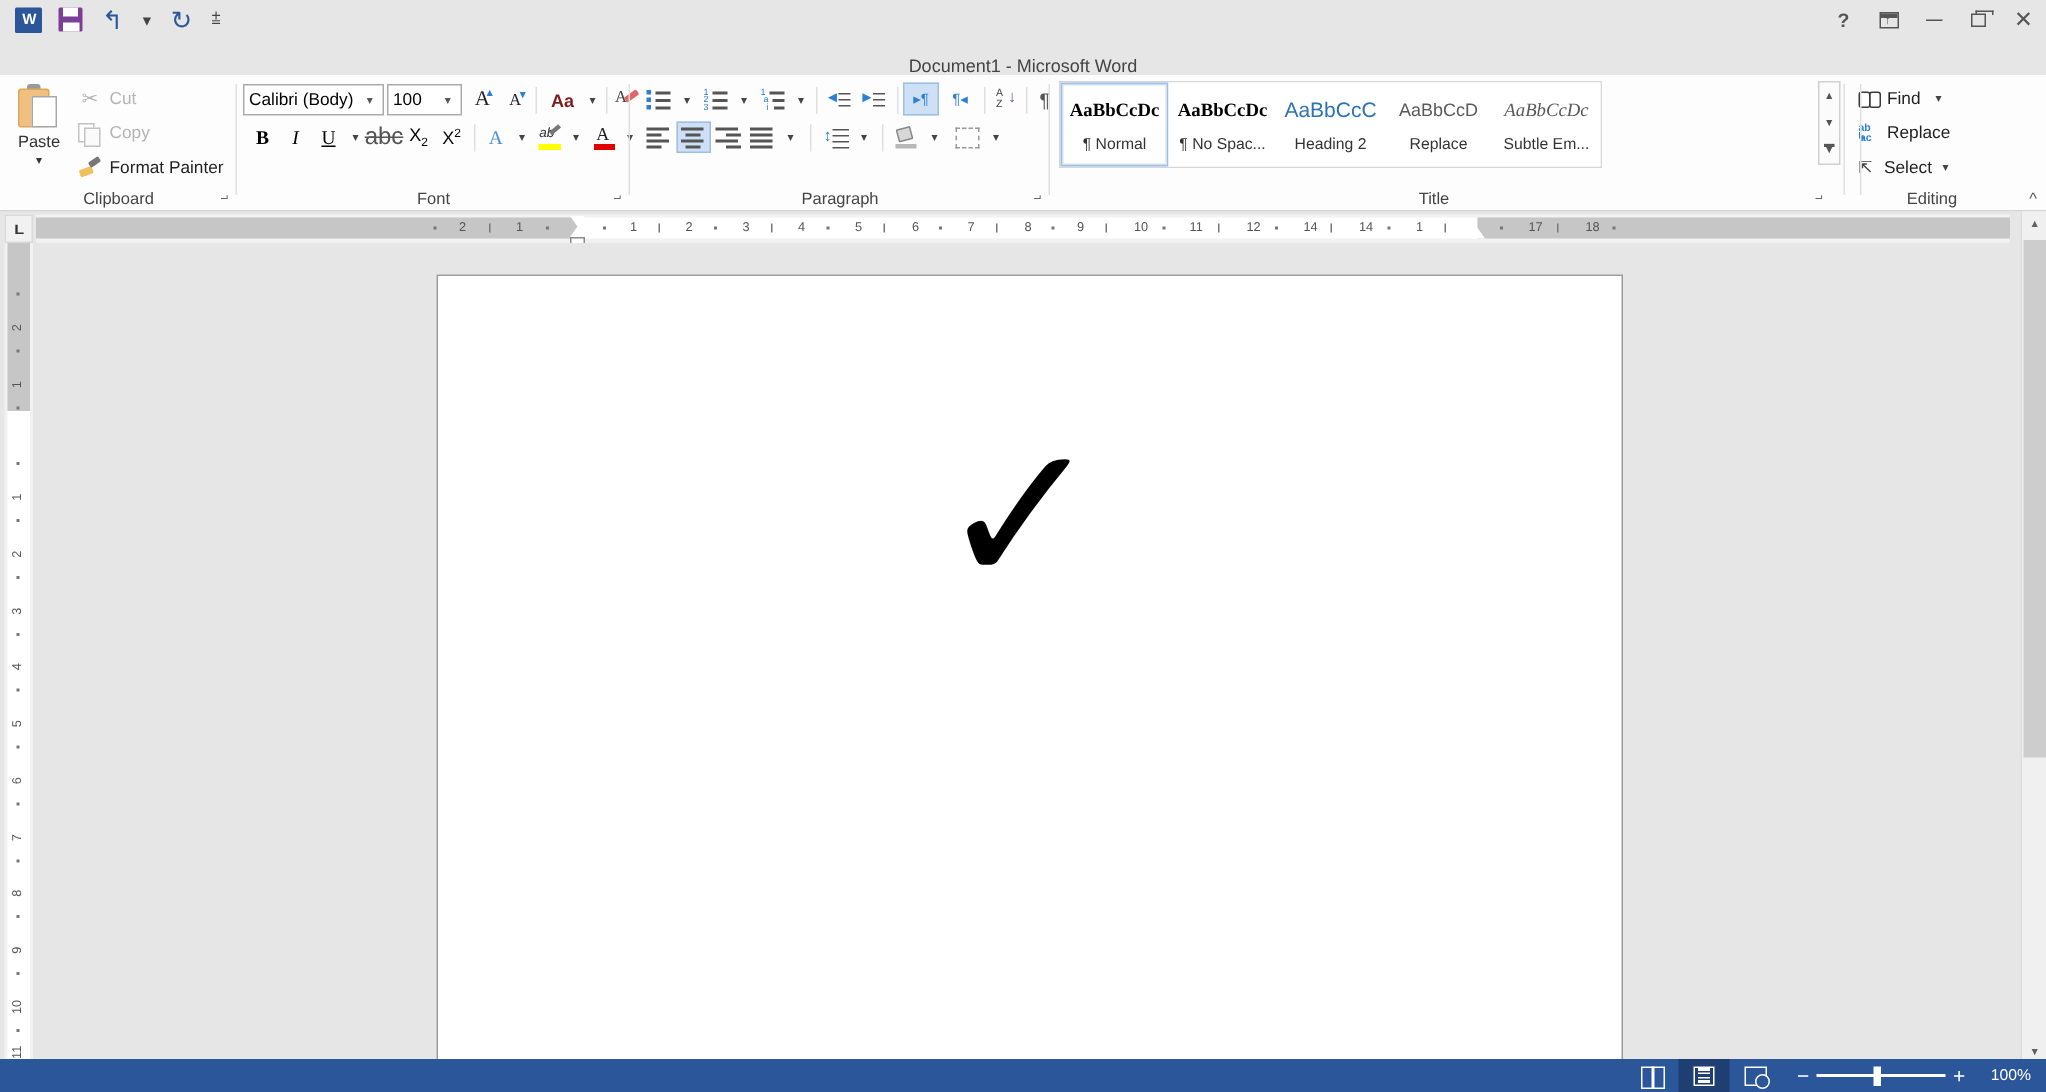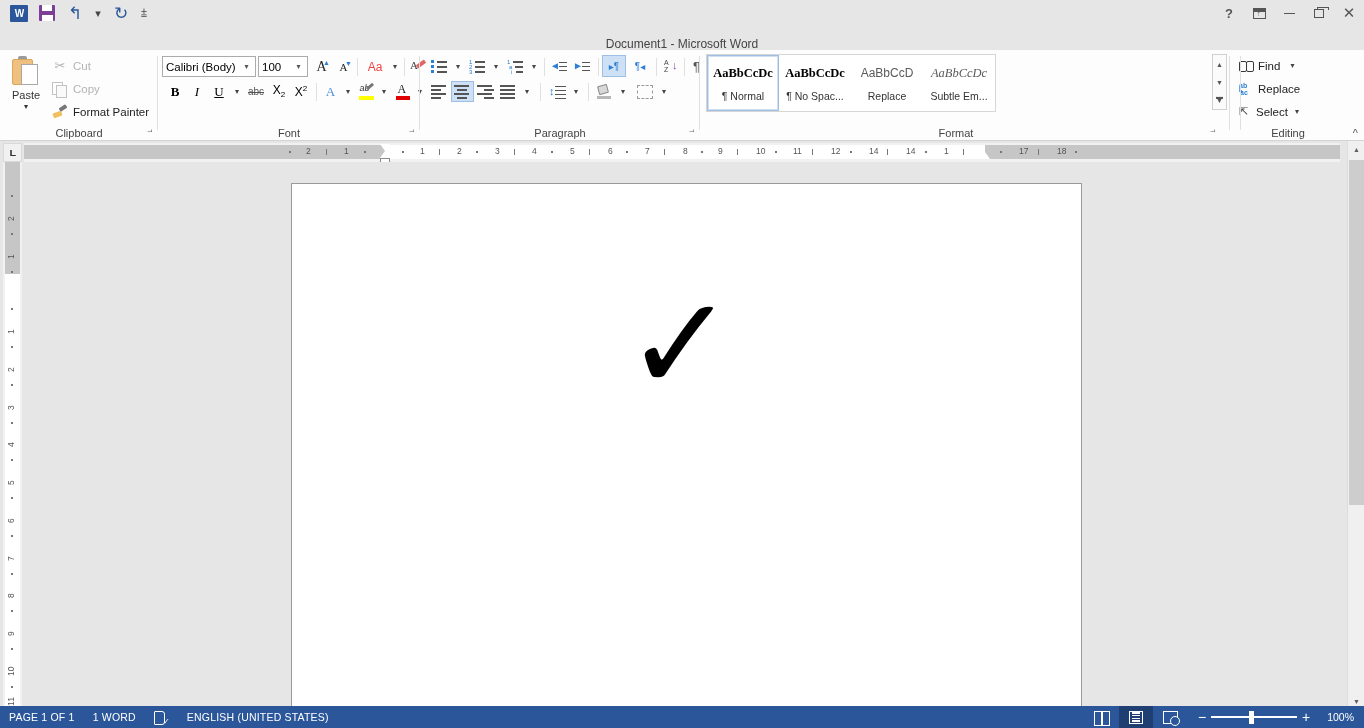--- a/index.html
+++ b/index.html
@@ -133,31 +133,31 @@
   .combo .caret {
     width: 15px; height: 19px; display: flex; align-items: center; justify-content: center;
     font-size: 8px; color: #555; border-left: none;
   }
 
   .rbtn {
     position: absolute; display: flex; align-items: center; justify-content: center;
     cursor: default; border: 1px solid transparent;
   }
   .rbtn.on { background: #cde0f5; border-color: #9ebfe3; }
-  .rbtn-lbl { font-size: 13px; color: #ef4444; }
+  .rbtn-lbl { font-size: 13px; color: #7f1d1d; font-weight: bold; }
 
   .grow-a { font-size: 14px; color: #222; position: relative; font-family: "Liberation Serif", serif; }
   .shrink-a { font-size: 11px; color: #222; position: relative; font-family: "Liberation Serif", serif; }
 
   .caretmini { font-size: 8px; color: #444; }
 
   .bold-b { font-weight: bold; font-family: "Liberation Serif", serif; font-size: 13px; }
   .ital-i { font-style: italic; font-family: "Liberation Serif", serif; font-size: 13px; }
   .und-u { text-decoration: underline; font-family: "Liberation Serif", serif; font-size: 13px; }
-  .strike-s { text-decoration: line-through; font-size: 10px; color: #555; }
+  .strike-s { text-decoration: line-through; font-size: 16px; color: #555; }
   .sub-x { font-size: 12px; } .sub-x sub { font-size: 8px; }
   .sup-x { font-size: 12px; } .sup-x sup { font-size: 8px; }
   .texteff { font-size: 13px; color: #4a90d9; font-family:"Liberation Serif", serif; }
   .hl-wrap { position: relative; width: 16px; height: 17px; }
   .hl-wrap .ab { position:absolute; top:0; left:1px; font-size:9px; color:#333; font-style: italic; }
   .hl-wrap .pen { position:absolute; top:2px; left:7px; width:8px; height:3px; background:#777; transform:rotate(-40deg); }
   .hl-wrap .bar { position:absolute; bottom:0; left:0; width:15px; height:4px; background:#ffff00; }
   .fc-wrap { position: relative; width: 16px; height: 17px; }
   .fc-wrap .a { position:absolute; top:0px; left:3px; font-size:12px; color:#222; font-family:"Liberation Serif", serif; line-height:13px; }
   .fc-wrap .bar { position:absolute; bottom:0; left:1px; width:14px; height:4px; background:#e00000; }
@@ -629,36 +629,40 @@
       <div style="position:absolute; left:6px; top:4px; display:flex; border:1px solid #d6d6d6; background:#fff;">
         <div class="style-item selected">
           <div class="style-prev sp-normal">AaBbCcDc</div>
           <div class="style-name">¶ Normal</div>
         </div>
         <div class="style-item">
           <div class="style-prev sp-nospace">AaBbCcDc</div>
           <div class="style-name">¶ No Spac...</div>
         </div>
         <div class="style-item">
+          <div class="style-prev sp-h2">AaBbCcC</div>
+          <div class="style-name">Heading 2</div>
+        </div>
+        <div class="style-item">
           <div class="style-prev sp-subtitle">AaBbCcD</div>
           <div class="style-name">Replace</div>
         </div>
         <div class="style-item">
           <div class="style-prev sp-subtleem">AaBbCcDc</div>
           <div class="style-name">Subtle Em...</div>
         </div>
       </div>
 
       <div class="styles-scroll" style="left:512px;">
         <div class="ss-btn">▲</div>
         <div class="ss-btn">▼</div>
         <div class="ss-btn">▼<span style="position:absolute;margin-top:-8px;">▬</span></div>
       </div>
 
-      <div class="rgroup-label" style="width:512px;">Format</div>
+      <div class="rgroup-label" style="width:512px;">Title</div>
       <div class="dlglaunch" style="right:12px;"></div>
       <div class="rgroup-sep" style="right:0;"></div>
     </div>
 
     <div class="rgroup" style="left:1232px; width:132px;">
       <div class="ed-item" style="top:5px;">
         <span class="binoc"></span>
         <span>Find</span>
         <span class="caretmini" style="margin-left:6px;">▾</span>
       </div>
@@ -791,28 +795,20 @@
     </div>
   </div>
 
   <div class="vscroll">
     <div class="vs-btn vs-up">▲</div>
     <div class="vs-thumb"></div>
     <div class="vs-btn vs-down">▼</div>
   </div>
 
   <div class="statusbar">
-    <div class="sb-left">
-      <div class="sb-item">PAGE 1 OF 1</div>
-      <div class="sb-item">1 WORD</div>
-      <div class="sb-item">
-        <span class="proof-ic"></span>
-      </div>
-      <div class="sb-item">ENGLISH (UNITED STATES)</div>
-    </div>
 
     <div class="sb-right">
       <div class="viewbtn">
         <span class="vb-read"></span>
       </div>
       <div class="viewbtn active">
         <span class="vb-print">
             <i></i>
             <i></i>
             <i></i>

